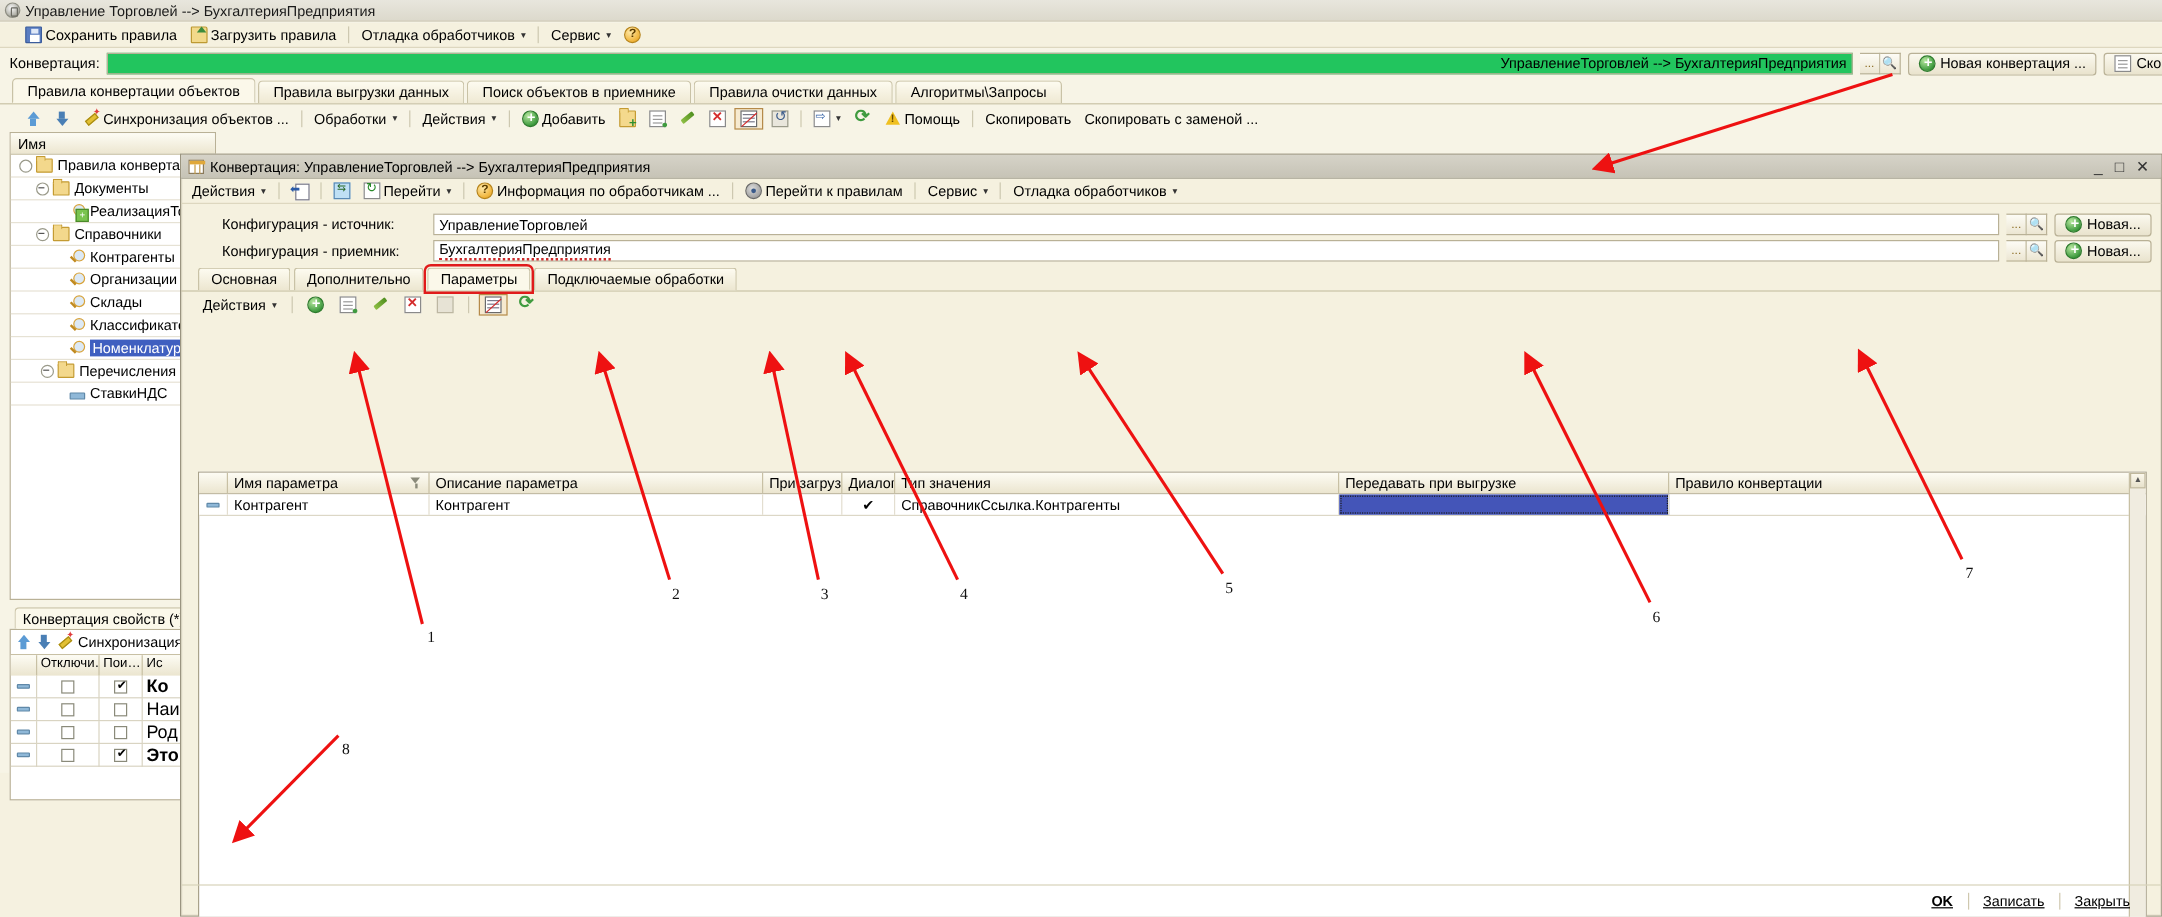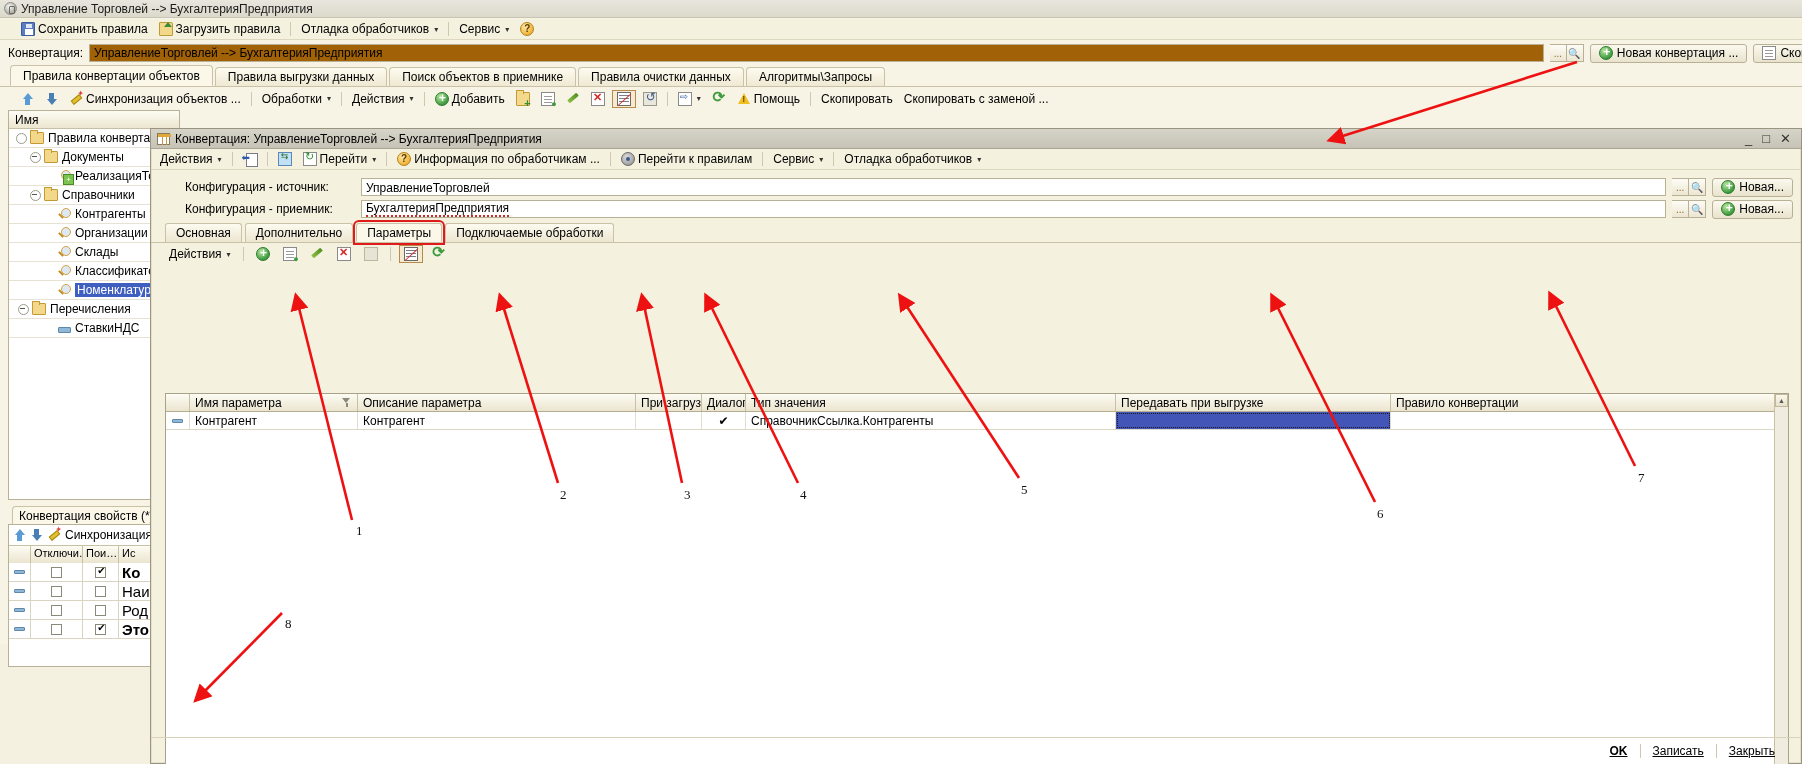--- a/index.html
+++ b/index.html
@@ -109,23 +109,24 @@
      border-left:6px solid transparent;border-right:6px solid transparent;border-bottom:11px solid #f0c020;}
   .ic-warn:before { content:"!"; position:absolute; left:0; top:2px; width:14px; text-align:center; z-index:2; color:#6a4a00; font-size:9px; font-weight:bold;}
 
   
   .conv-row {
     position: absolute; left: 0; top: 42px; width: 1802px; height: 22px;
     display: flex; align-items: center; padding-left: 8px; gap: 6px;
   }
   .conv-label { font-size: 12px; }
   .conv-input {
-    flex: 1 1 auto; height: 18px; background: #a16207; border: 1px solid #b9b196;
+    flex: 1 1 auto; height: 18px; background: #22c55e; border: 1px solid #b9b196;
     display: flex; align-items: center; padding: 0 4px; font-size: 12px;
     position: relative;
+    justify-content: flex-end;
   }
   .pick-btns { display:flex; align-items:center; gap:0; }
   .pick-btn {
     width: 17px; height: 18px; border: 1px solid #b9b196; border-left: none;
     background: linear-gradient(to bottom,#fdfcf6,#ece6d2);
     display:flex; align-items:center; justify-content:center; font-size:10px; color:#8a6a22;
   }
   .btn-std {
     height: 19px; display:flex; align-items:center; gap:4px; padding:0 8px;
     border:1px solid #b9b196; border-radius:3px;
@@ -469,21 +470,21 @@
       <div class="tree-row" style="padding-left:48px;">
         <span class="ic-magnif"></span>
         <span>Классификато</span>
       </div>
 
       <div class="tree-row" style="padding-left:48px;">
         <span class="ic-magnif"></span>
         <span class="sel-blue">Номенклатура</span>
       </div>
 
-      <div class="tree-row" style="padding-left:8px;text-align:right;">
+      <div class="tree-row" style="padding-left:24px;text-align:right;">
         <span class="expander exp-minus"></span>
         <span class="ic-folder-sm"></span>
         <span>Перечисления</span>
       </div>
 
       <div class="tree-row" style="padding-left:48px;">
         <span class="ic-dash"></span>
         <span>СтавкиНДС</span>
       </div>
 

